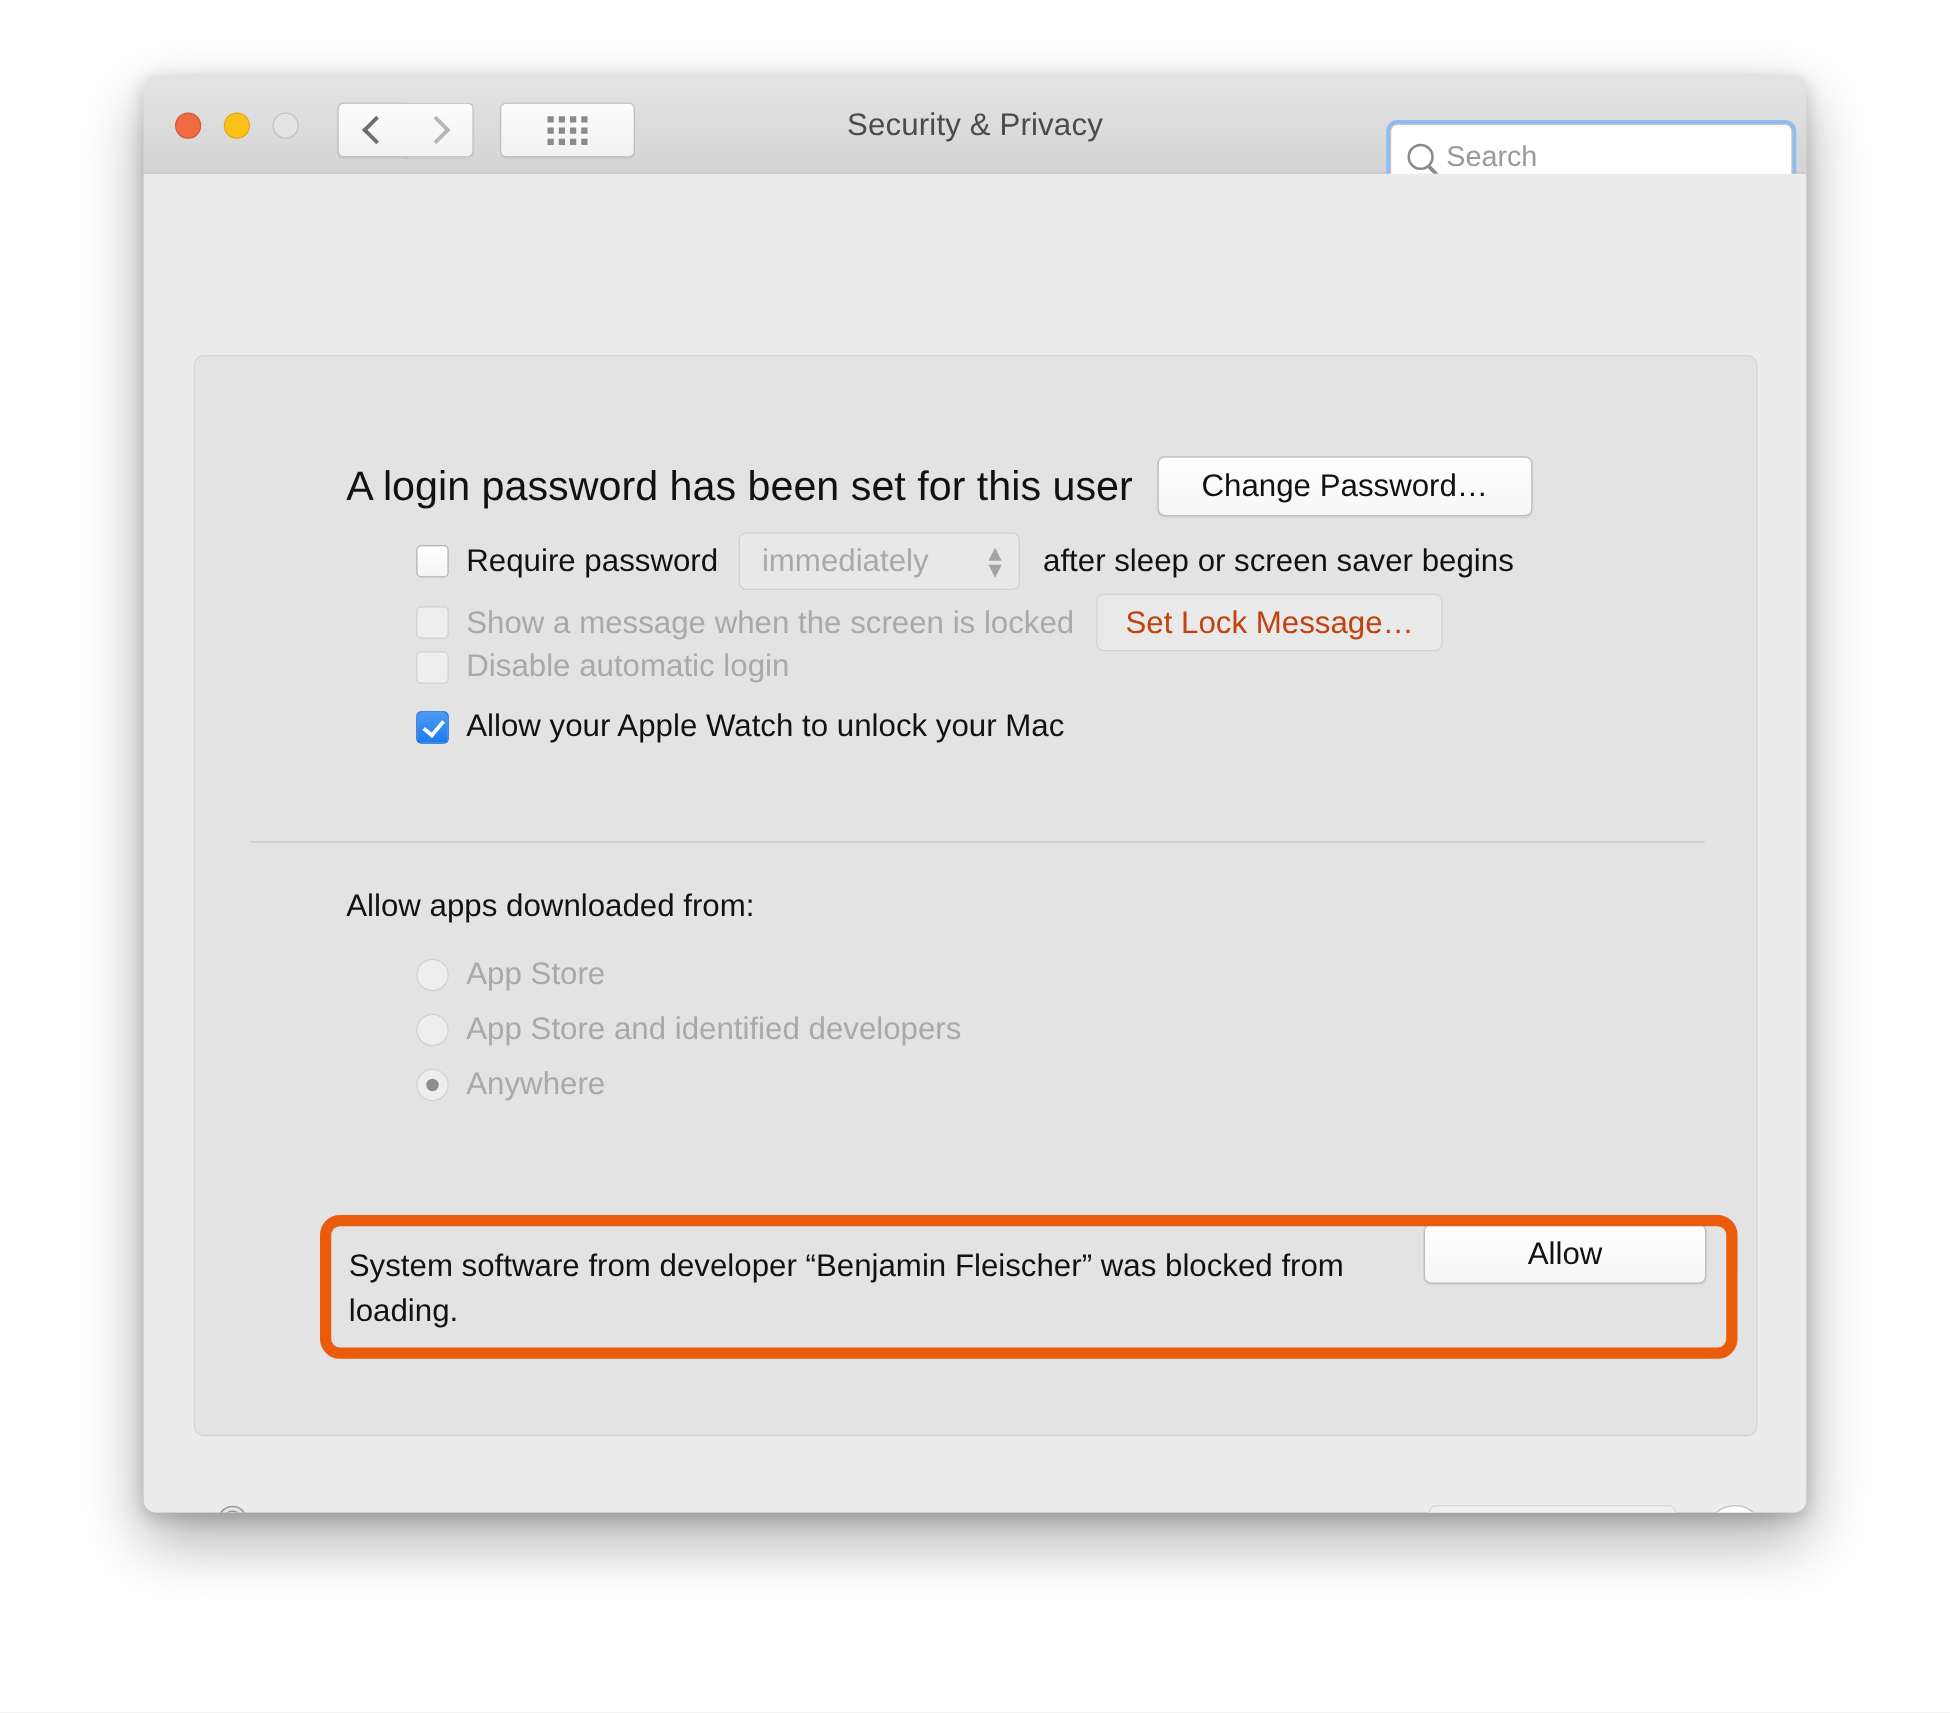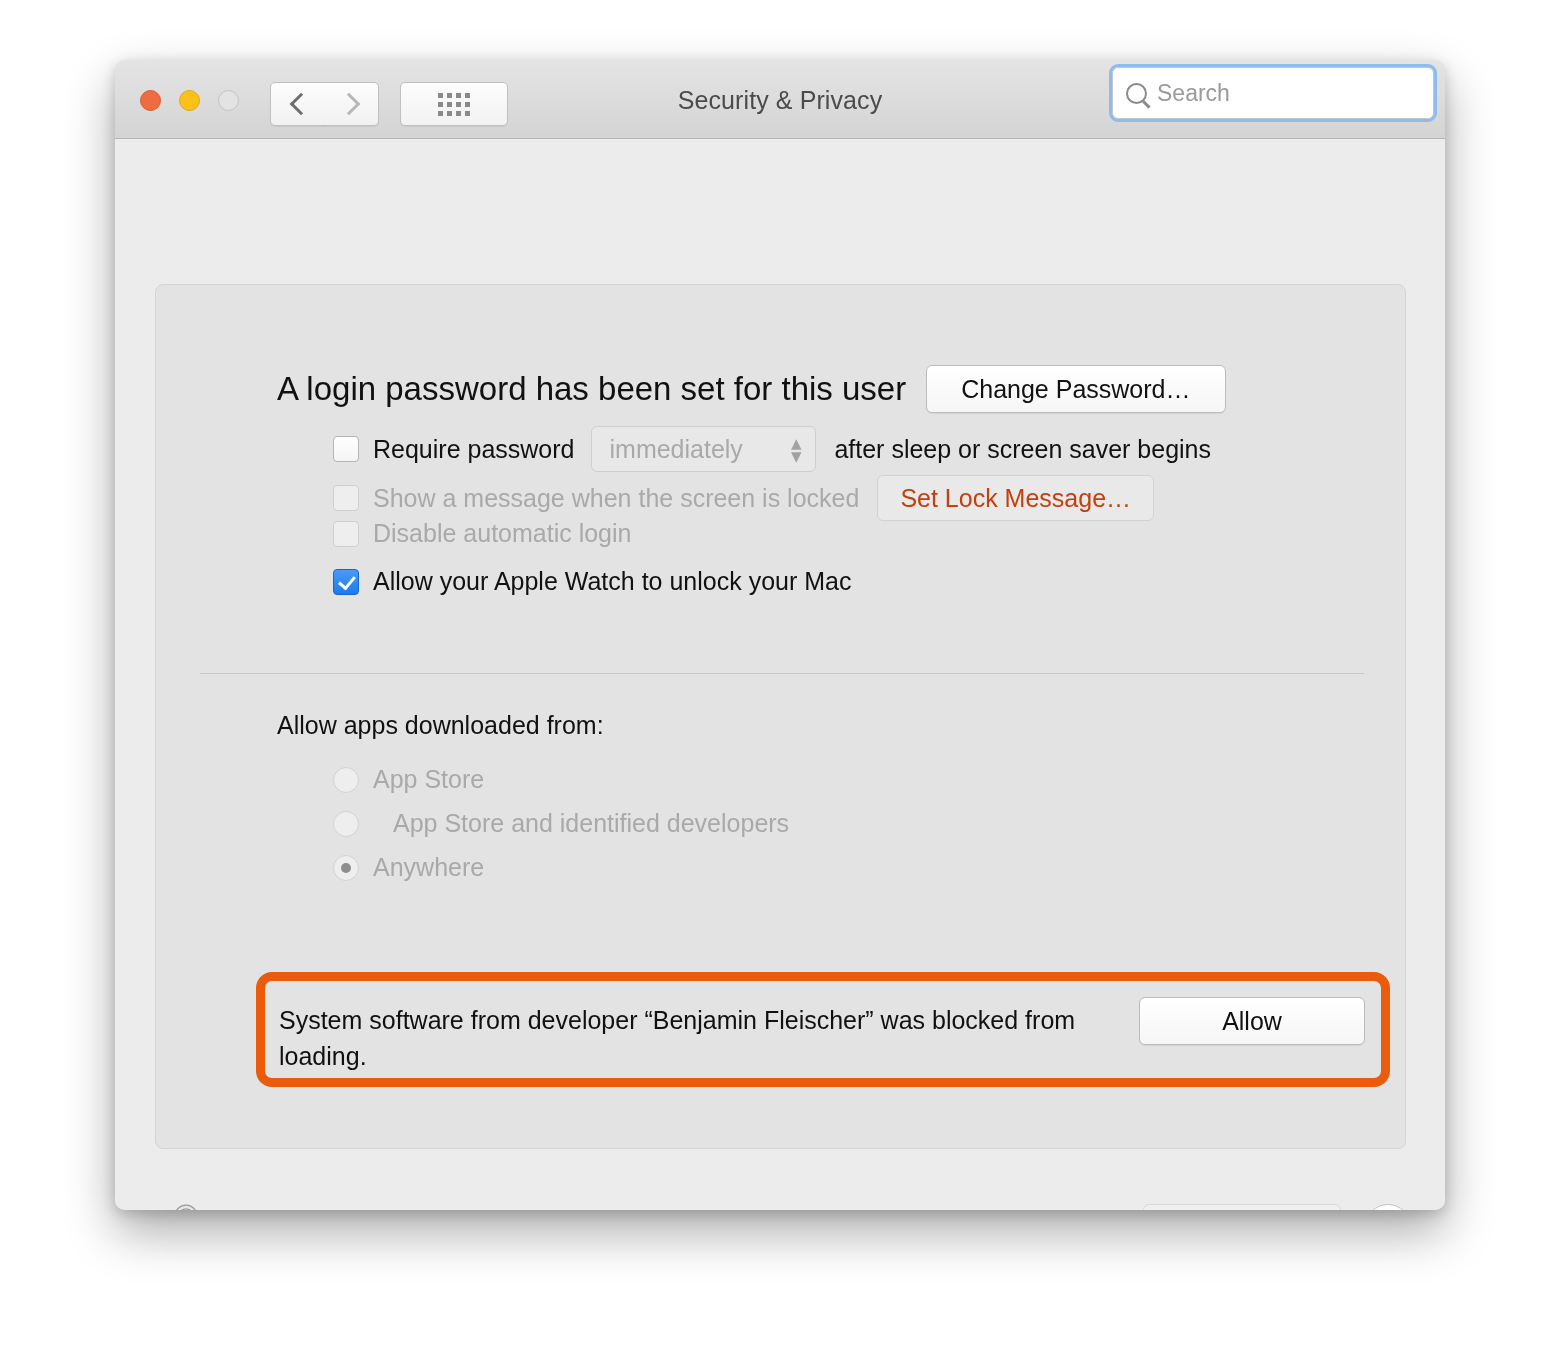--- a/index.html
+++ b/index.html
@@ -90,21 +90,21 @@
     position: absolute;
     left: 0; right: 0; top: 26px;
     text-align: center;
     font-size: 25px;
     color: #4b4b4b;
     letter-spacing: 0.1px;
   }
 
   #search-wrap {
     position: absolute;
-    right: 8px; top: 4px;
+    right: 8px; top: 36px;
     width: 328px; height: 58px;
     border-radius: 9px;
     border: 3px solid #8fbcee;
     background: #8fbcee;
     box-sizing: border-box;
   }
   #search-field {
     width: 100%; height: 100%;
     border-radius: 6px;
     background: #fff;
@@ -265,21 +265,21 @@
     position: absolute;
     left: 44px; top: 388px;
     width: 1164px; height: 1px;
     background: #c9c9c9;
   }
 
   #allow-label { position: absolute; left: 121px; top: 426px; font-size: 25px; color: #111; }
 
   .radio-row { left: 177px; }
   #radio-appstore { top: 480px; }
-  #radio-identified { top: 524px; gap: 20px; }
+  #radio-identified { top: 524px; }
   #radio-anywhere { top: 568px; }
   .radio {
     width: 26px; height: 26px;
     border-radius: 50%;
     background: #eeeeee;
     border: 1px solid #d2d2d2;
     box-sizing: border-box;
     flex: none;
     margin-right: 14px;
     position: relative;
@@ -289,25 +289,25 @@
     position: absolute;
     left: 7px; top: 7px;
     width: 10px; height: 10px;
     border-radius: 50%;
     background: #8d8d8d;
   }
 
   
   #blocked-row {
     position: absolute;
-    left: 13px; top: 700px;
+    left: 13px; top: 682px;
     width: 1224px;
     height: 100px;
     display: flex;
-    align-items: flex-start;
+    align-items: flex-end;
   }
   #blocked-text {
     margin-top: 18px;
     margin-left: 110px;
     width: 820px;
     font-size: 25px;
     color: #111;
     line-height: 1.42;
   }
   #allow-btn {

